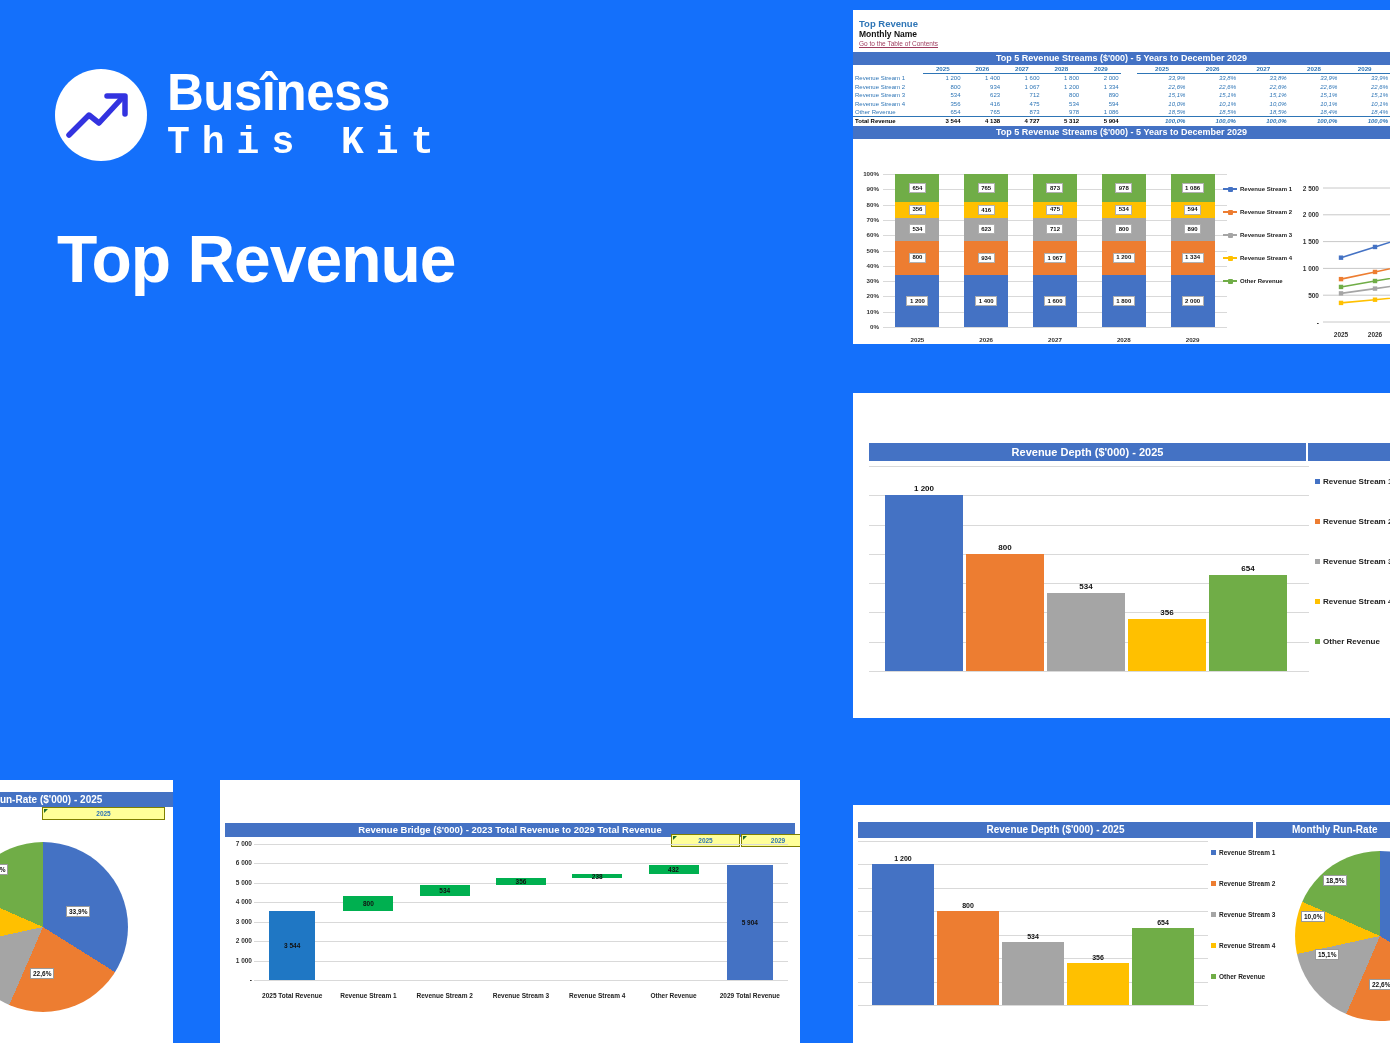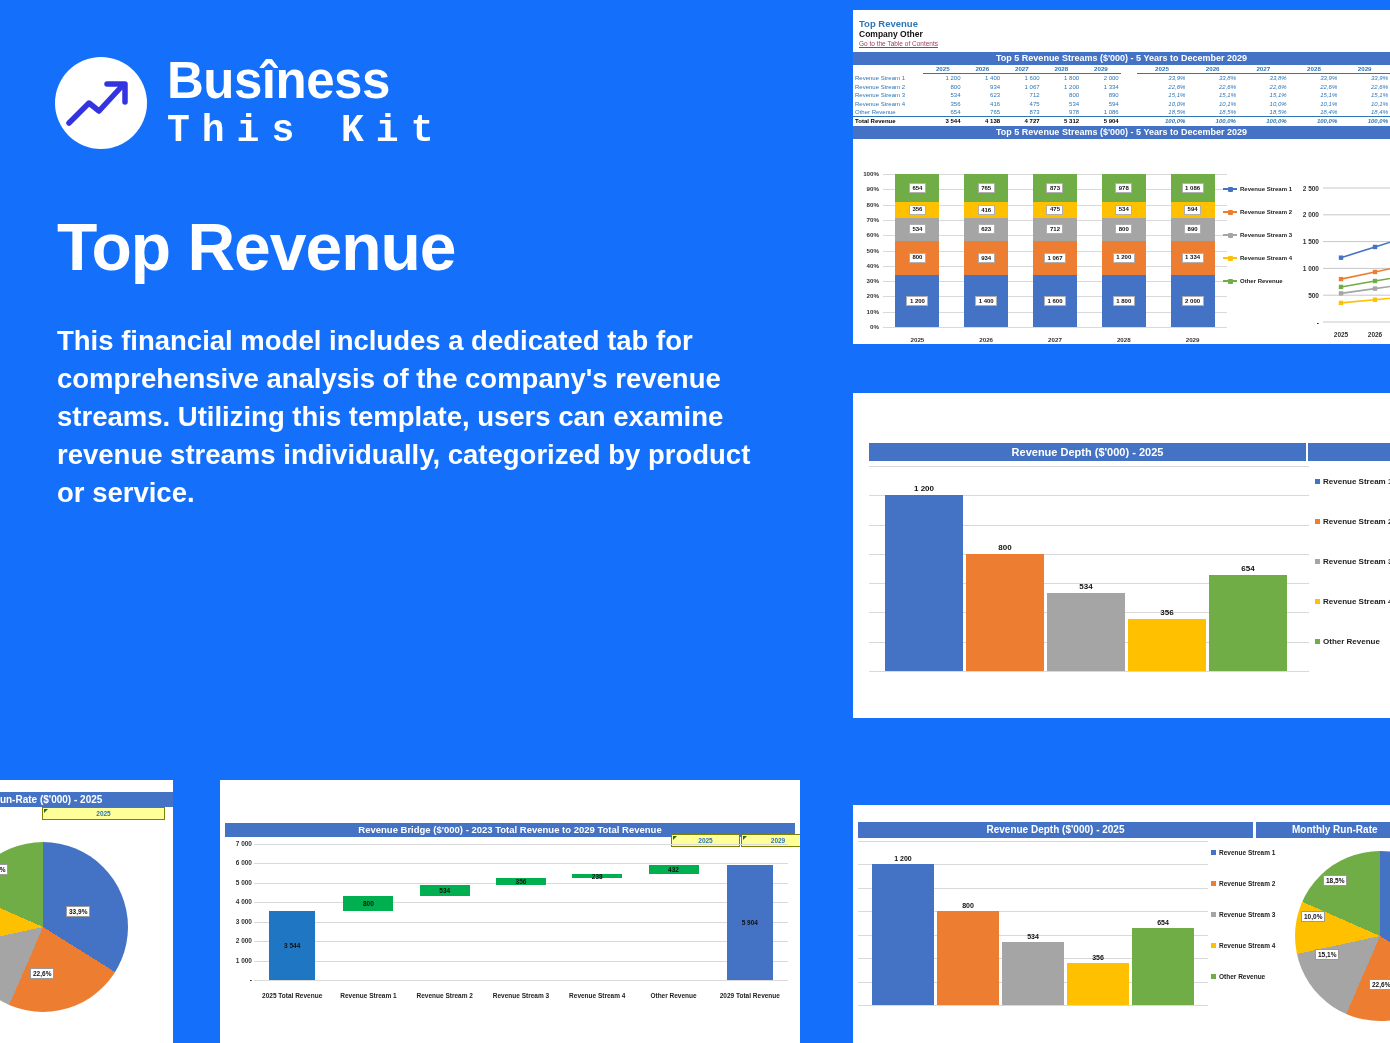--- a/index.html
+++ b/index.html
@@ -4,21 +4,21 @@
 <style>
   * { box-sizing: border-box; margin: 0; padding: 0; }
   html, body { width: 1390px; height: 1043px; overflow: hidden; }
   body {
     background: #1470fb;
     font-family: "Liberation Sans", sans-serif;
     position: relative;
   }
 
   
-  .hero { position: absolute; left: 0; top: 0; width: 820px; height: 960px; }
+  .hero { position: absolute; left: 0; top: 12px; width: 820px; height: 960px; }
   .logo-row { position: absolute; left: 55px; top: 55px; display: flex; align-items: center; gap: 20px; }
   .logo-circle {
     width: 92px; height: 92px; border-radius: 50%; background: #ffffff;
     position: relative; flex: none;
   }
   .logo-circle svg { position: absolute; left: 0; top: 0; }
   .logo-words { display: flex; flex-direction: column; line-height: 1; }
   .logo-line1 {
     color: #ffffff; font-size: 51px; font-weight: bold; letter-spacing: -0.5px;
   }
@@ -147,27 +147,26 @@
         <path d="M14 66 L34 46 L44 54 L68 28" fill="none" stroke="#3333e0" stroke-width="5.5" stroke-linecap="round" stroke-linejoin="round"></path>
         <path d="M52 27 L70 27 L70 45" fill="none" stroke="#3333e0" stroke-width="5.5" stroke-linecap="round" stroke-linejoin="round"></path>
       </svg>
     </div>
     <div class="logo-words">
       <div class="logo-line1">Busîness</div>
       <div class="logo-line2">This Kit</div>
     </div>
   </div>
   <div class="hero-title">Top Revenue</div>
-  <div class="hero-body">This financial model includes a dedicated tab for comprehensive analysis of the company's revenue streams. Utilizing this template, users can examine revenue streams individually, categorized by product or service.</div>
 </div>
 
 <div class="panel" id="panel-sheet">
   <div class="sheet-head">
     <div class="sheet-t1">Top Revenue</div>
-    <div class="sheet-t2">Company Other</div>
+    <div class="sheet-t2">Monthly Name</div>
     <div class="sheet-link">Go to the Table of Contents</div>
   </div>
   <div class="xl-band" style="margin-top:4px;">Top 5 Revenue Streams ($'000) - 5 Years to December 2029</div>
   <table class="tbl" id="sheet-table">
       <tbody>
         <tr>
           <td class="lbl" style="width:70px"></td>
           <td class="yr">2025</td>
           <td class="yr">2026</td>
           <td class="yr">2027</td>

